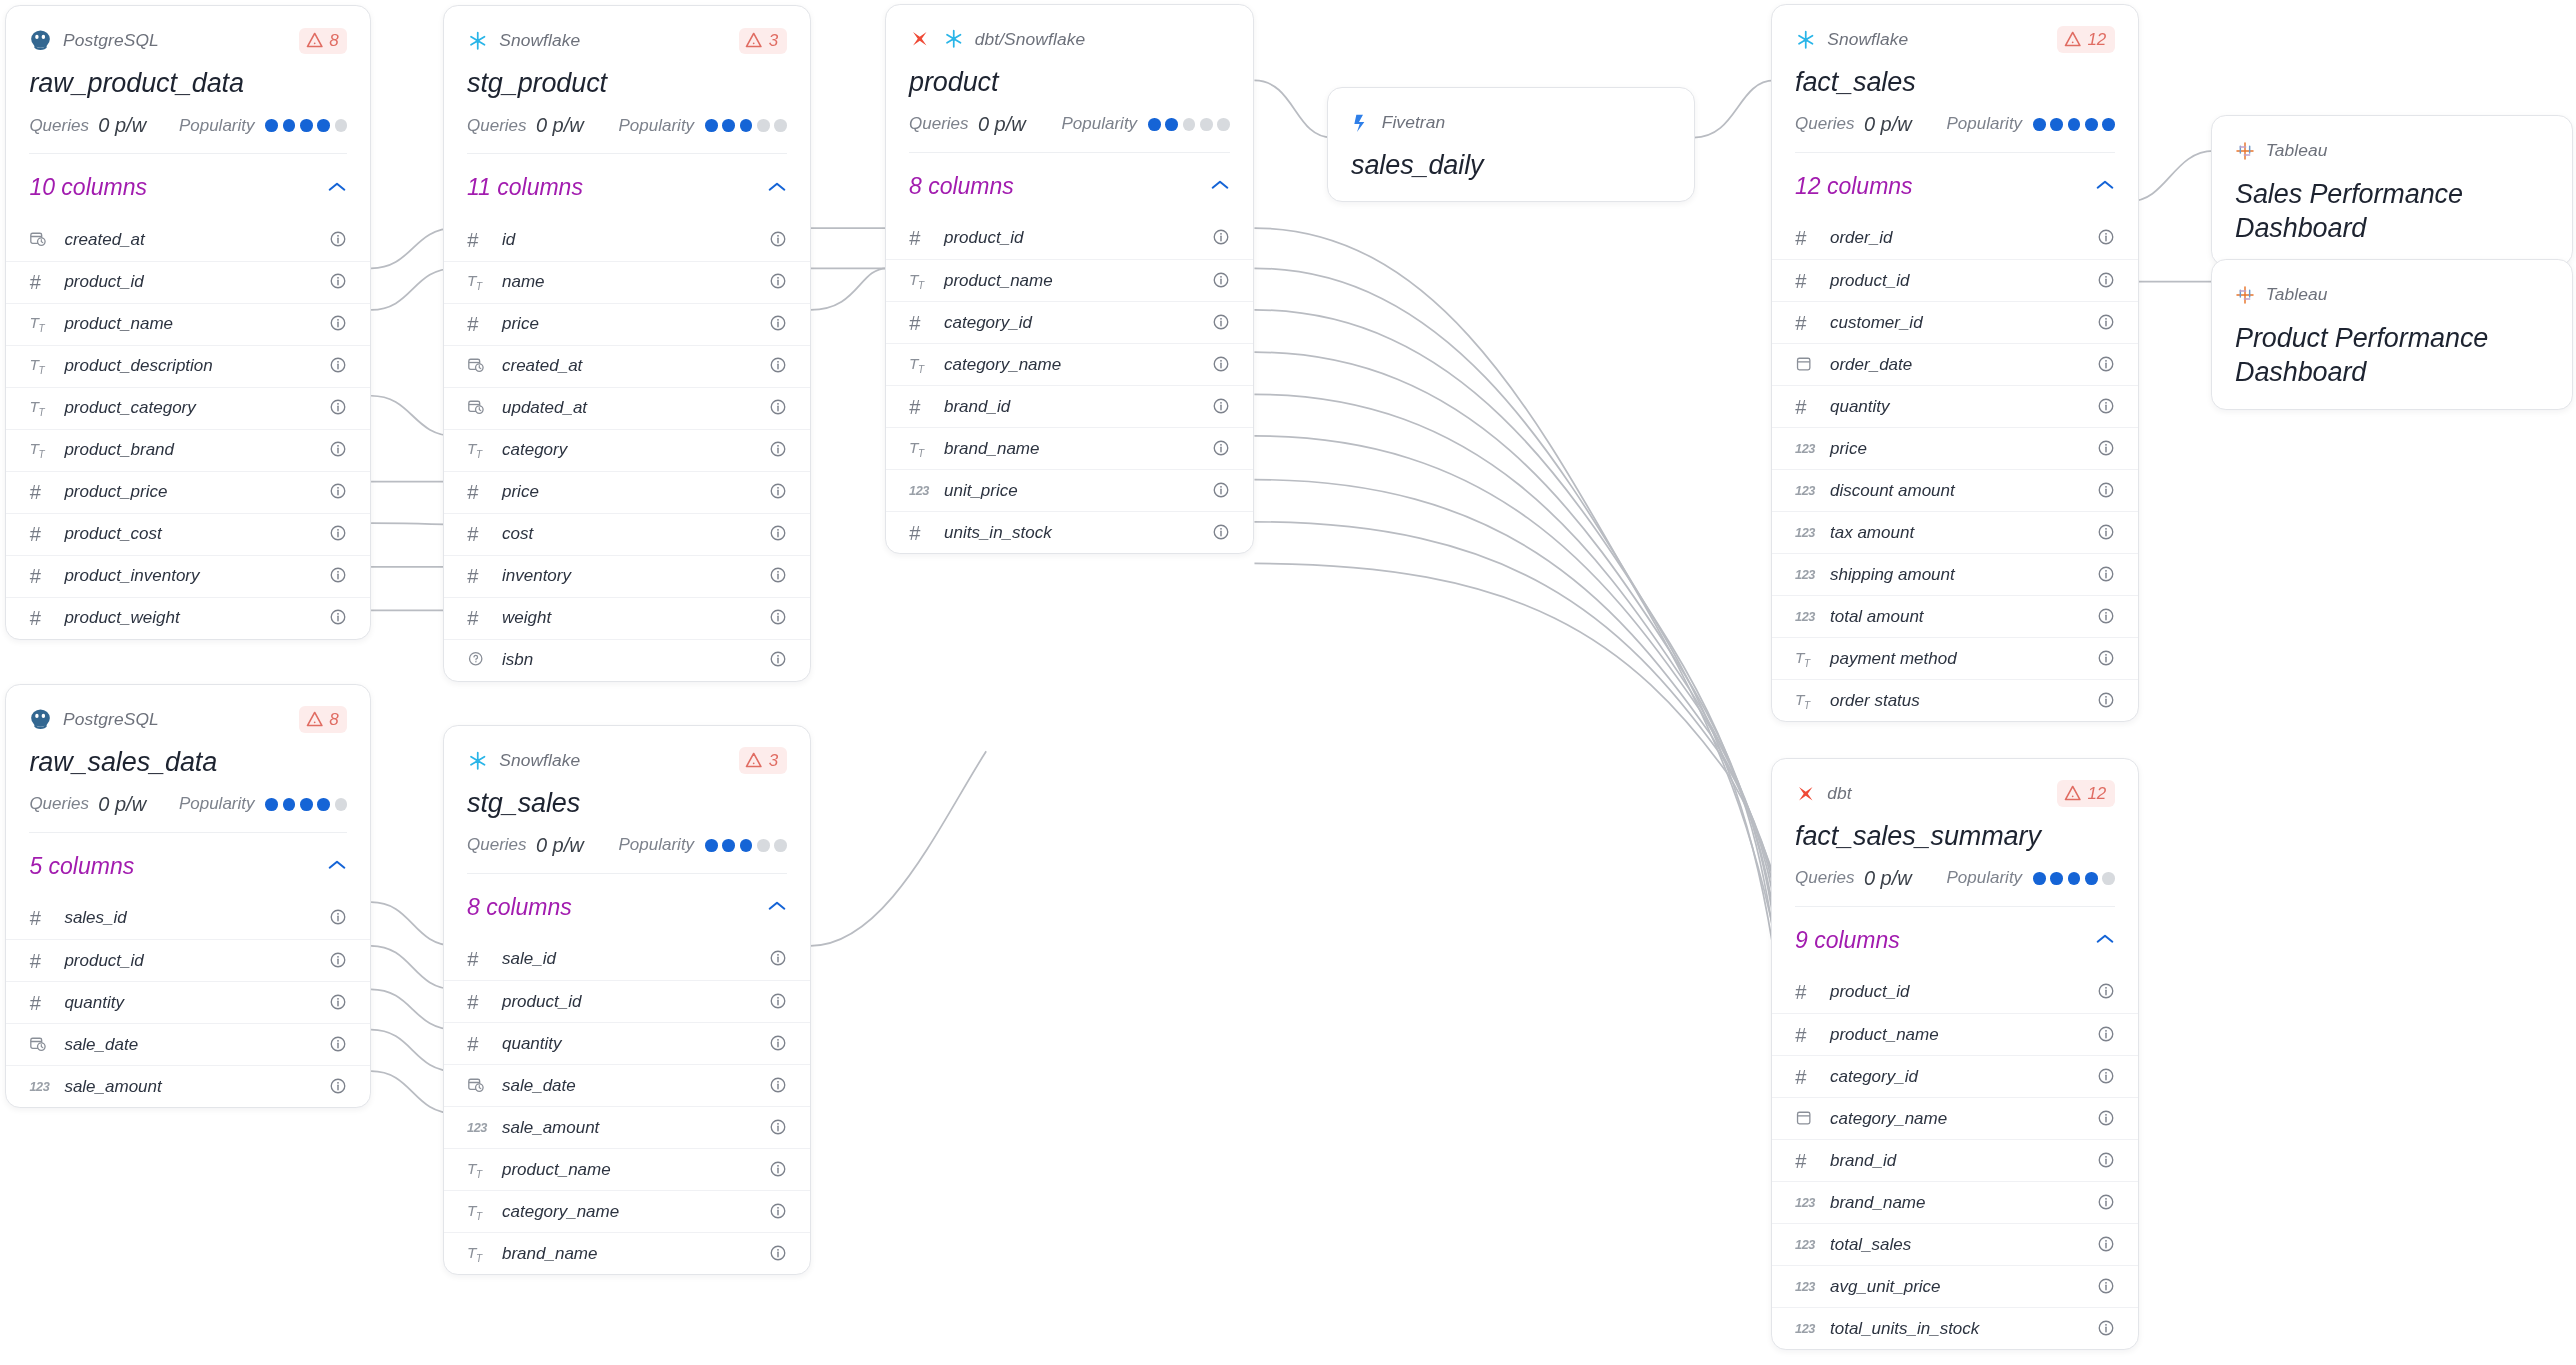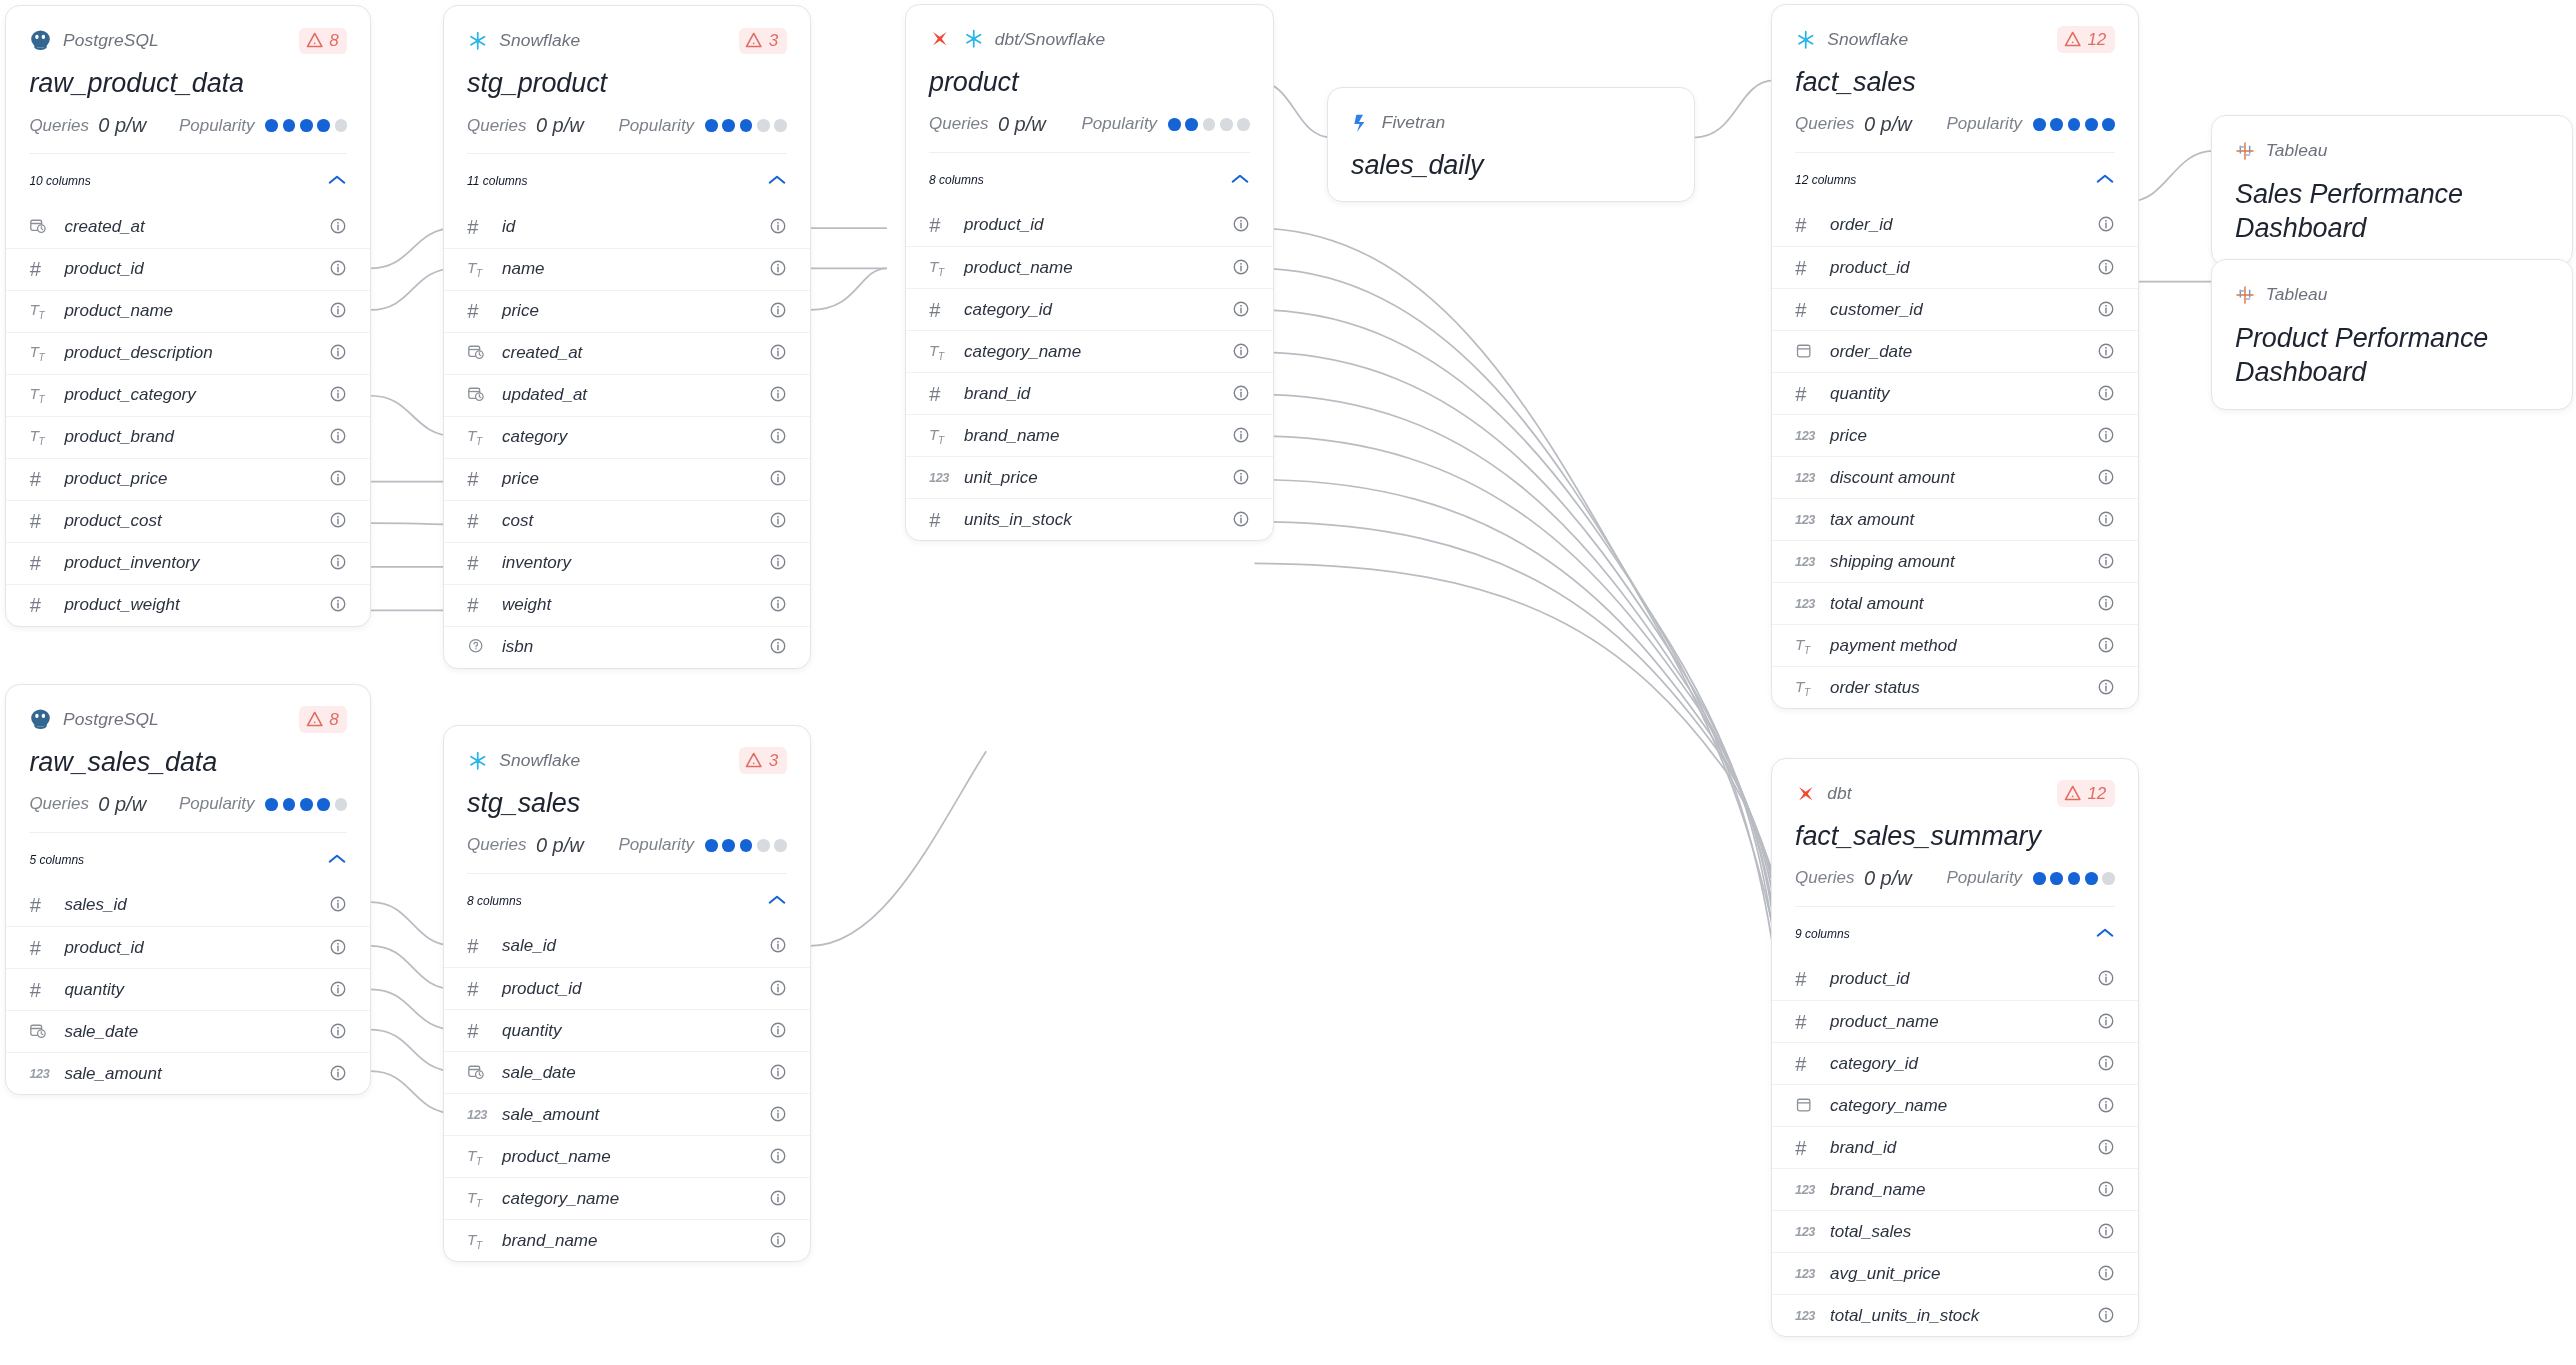--- a/index.html
+++ b/index.html
@@ -55,21 +55,21 @@
   .pop-wrap { display: flex; align-items: center; margin-left: auto; }
   .pop-dots { display: flex; gap: 4.7px; margin-left: 10.7px; }
   .dot { width: 12.7px; height: 12.7px; border-radius: 50%; background: #d7dade; }
   .dot.on { background: #1564d6; }
 
   .cols-header {
     display: flex; align-items: center;
     padding: 20px 23px 17.4px 23px;
     cursor: pointer;
   }
-  .cols-count { font-size: 12px; color: #0f172a; text-align: right; }
+  .cols-count { font-size: 23px; color: #a21caf; text-align: right; }
   .chev { margin-left: auto; }
 
   .col-row {
     display: flex; align-items: center;
     height: 42px; padding: 0 23px;
     border-top: 1.3px solid #f0f1f4;
   }
   .col-row:first-child { border-top: none; }
   .type-icon {
     width: 27px; flex: 0 0 27px;
@@ -729,21 +729,21 @@
           <span class="col-name">brand_name</span>
           <span class="info-icon"><svg width="18" height="18" viewBox="0 0 24 24">
               <circle cx="12" cy="12" r="9" fill="none" stroke="#7d828c" stroke-width="1.8"></circle>
               <circle cx="12" cy="7.8" r="1.25" fill="#7d828c"></circle>
               <path d="M12 11v6" stroke="#7d828c" stroke-width="1.9" stroke-linecap="round"></path>
             </svg></span>
         </div>
       </div>
   </div>
 
-  <div class="node" style="left:885px; top:4px; width:369px;margin-left:20px;">
+  <div class="node" style="left:885px; top:4px; width:369px;">
     <div class="node-head">
       <div class="head-top">
         <span class="src-logos">
           <span>
             <svg width="21.5" height="21.5" viewBox="0 0 32 32">
                 <path d="M6 6 L16 13 L26 6 L19 16 L26 26 L16 19 L6 26 L13 16 Z" fill="#ef4a36"></path>
               </svg>
           </span>
           <span>
             <svg width="21.5" height="21.5" viewBox="0 0 32 32">

